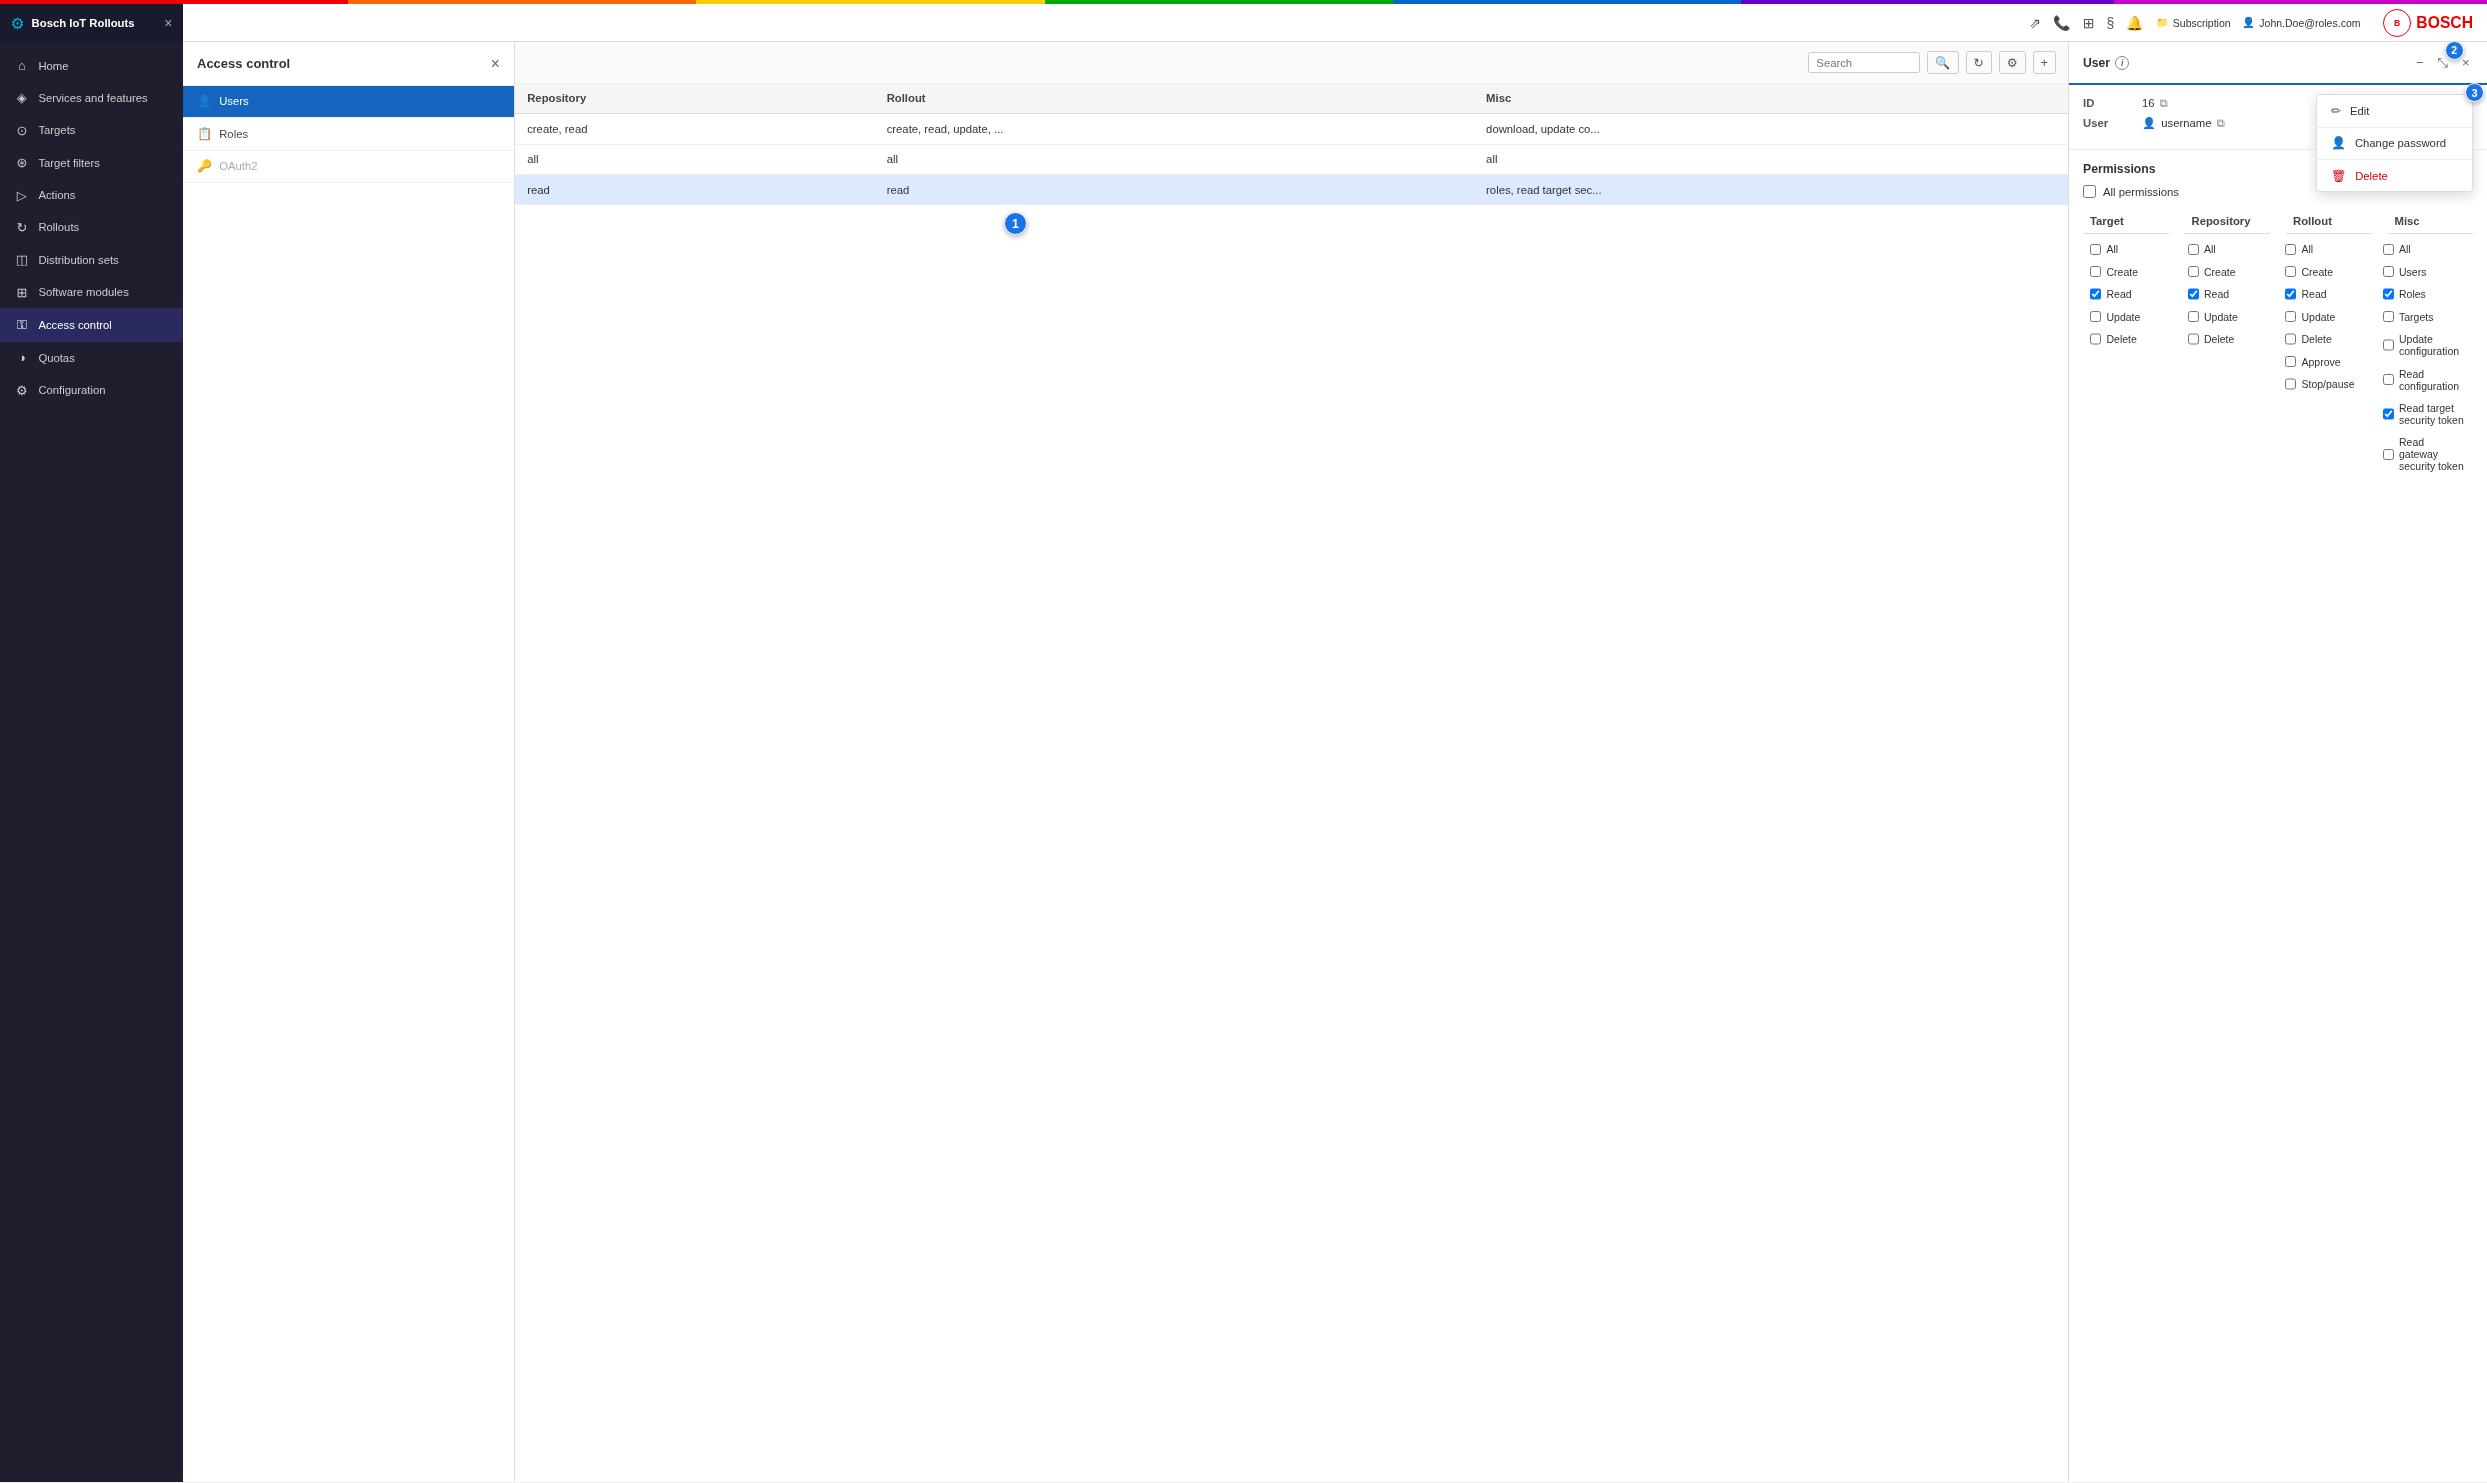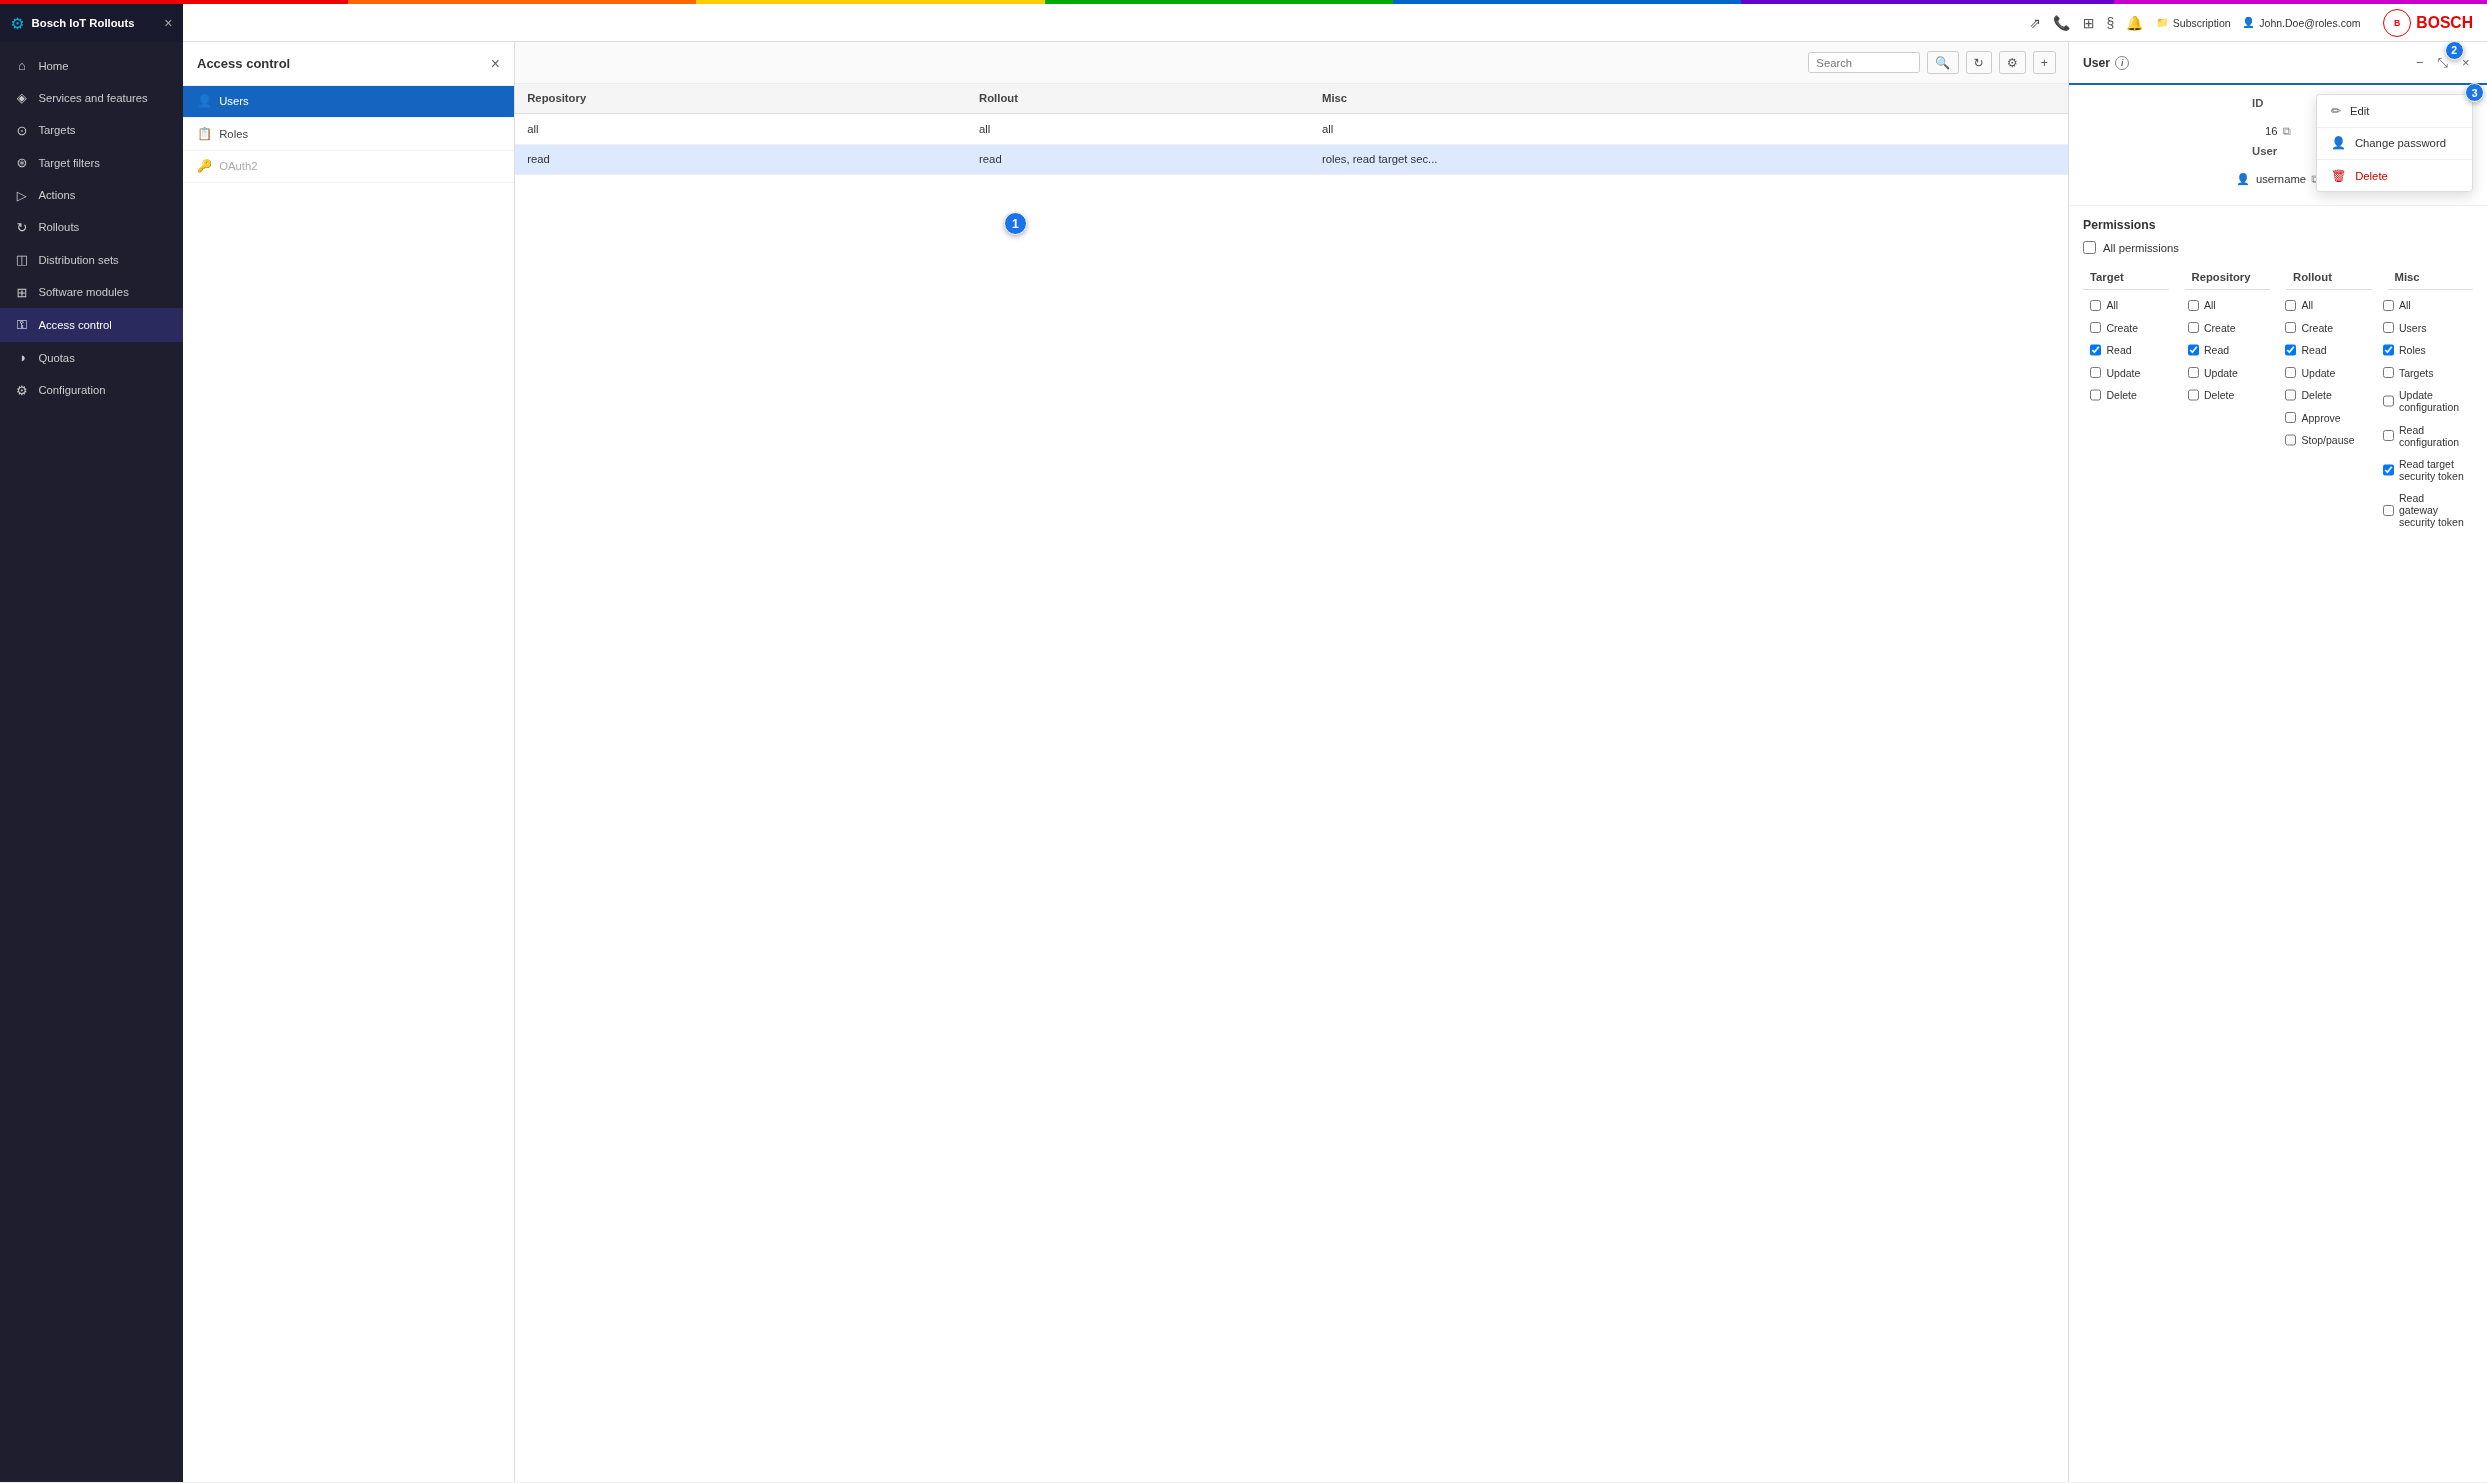--- a/index.html
+++ b/index.html
@@ -280,22 +280,21 @@
 
     
     .user-info-section {
       padding: 12.2px 14px;
       border-bottom: 0.9px solid #eee;
     }
     .user-info-row {
       display: flex;
       align-items: center;
       margin-bottom: 7px;
-      gap: 16px;
-      flex-direction: column;
+      gap: 7px;
     }
     .user-info-label {
       width: 52px;
       font-weight: 600;
       color: #555;
       font-size: 11.3px;
     }
     .user-info-value {
       display: flex;
       align-items: center;
@@ -541,20 +540,25 @@
         <div style="overflow:auto;flex:1;">
           <table class="data-table">
             <thead>
               <tr>
                 <th>Repository</th>
                 <th>Rollout</th>
                 <th>Misc</th>
               </tr>
             </thead>
             <tbody>
+              <tr>
+                <td>create, read</td>
+                <td>create, read, update, ...</td>
+                <td>download, update co...</td>
+              </tr>
               <tr style="position:relative;">
                 <td>all</td>
                 <td>all</td>
                 <td>all</td>
               </tr>
               <tr class="selected">
                 <td>read</td>
                 <td>read</td>
                 <td>roles, read target sec...</td>
               </tr>

